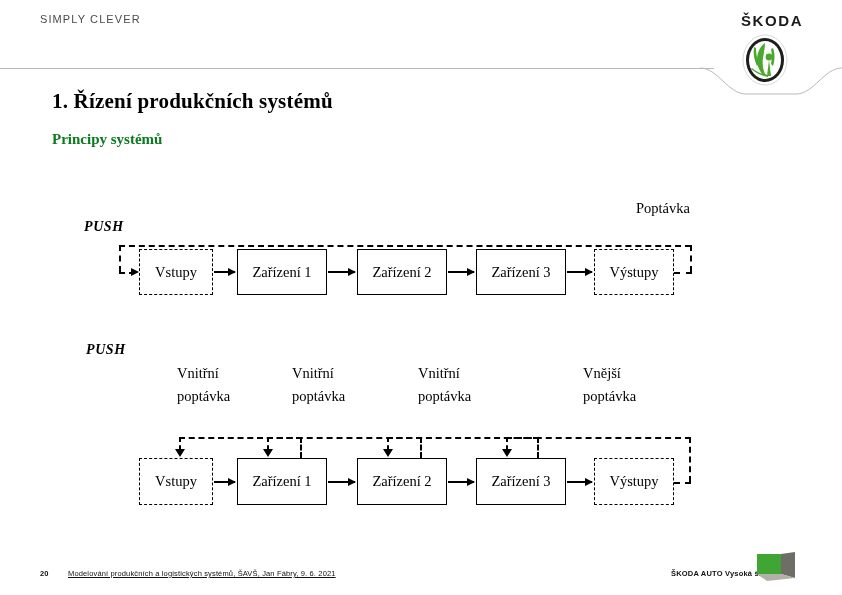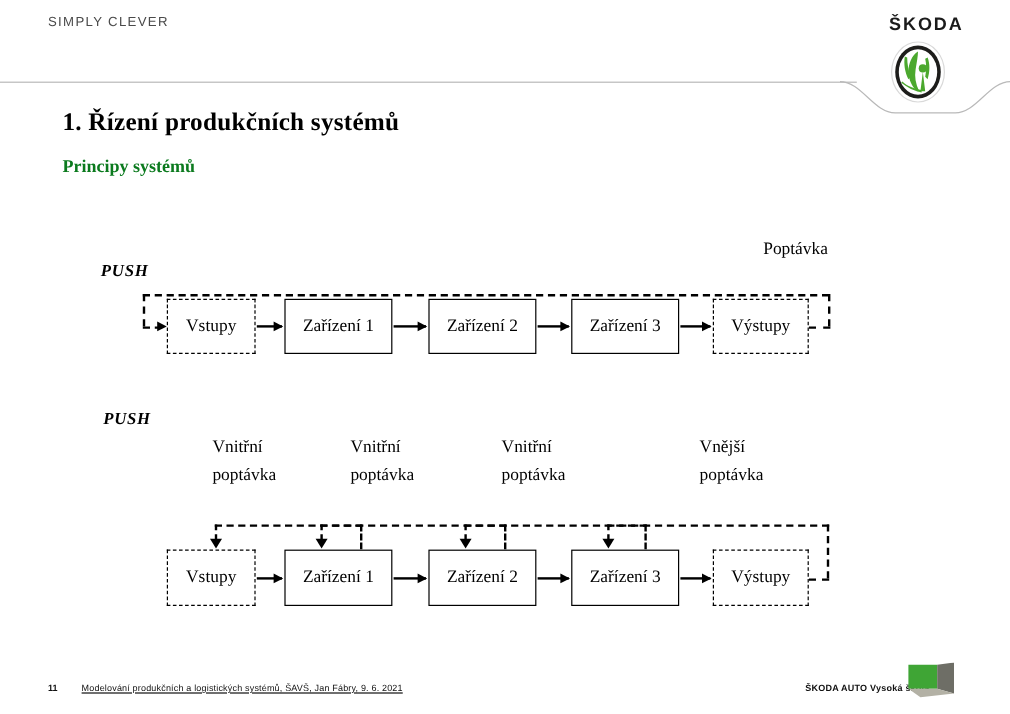--- a/index.html
+++ b/index.html
@@ -315,21 +315,21 @@
   </div>
   <div class="node-box dashed" style="left:594px; top:458px; width:80px; height:47px;">
     <span>Výstupy</span>
   </div>
 
   <div class="flow-arrow" style="left:214px; top:481px; width:21px;"></div>
   <div class="flow-arrow" style="left:328px; top:481px; width:27px;"></div>
   <div class="flow-arrow" style="left:448px; top:481px; width:26px;"></div>
   <div class="flow-arrow" style="left:567px; top:481px; width:25px;"></div>
 
-  <div class="footer-page">11</div>
+  <div class="footer-page">20</div>
   <div class="footer-text">Modelování produkčních a logistických systémů, ŠAVŠ, Jan Fábry, 9. 6. 2021</div>
   <div class="footer-brand">ŠKODA AUTO Vysoká škola</div>
 
   <svg class="footer-logo" viewBox="0 0 44 30">
     <polygon points="2,2 26,2 26,22 2,22" fill="#3fa535"></polygon>
     <polygon points="26,2 40,0 40,26 26,22" fill="#6e6e66"></polygon>
     <polygon points="2,22 26,22 40,26 12,29" fill="#b3b1a5"></polygon>
   </svg>
 
 </div>

